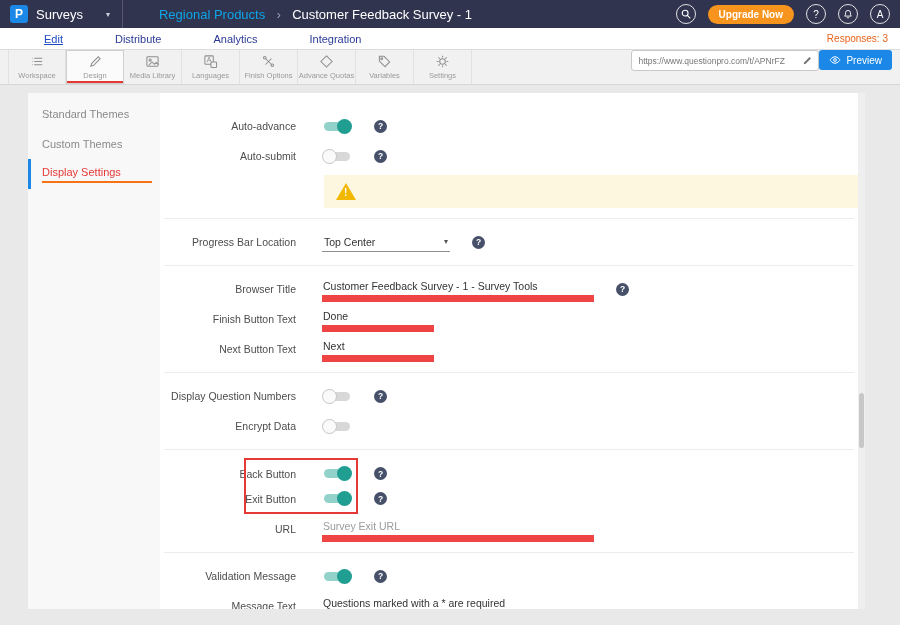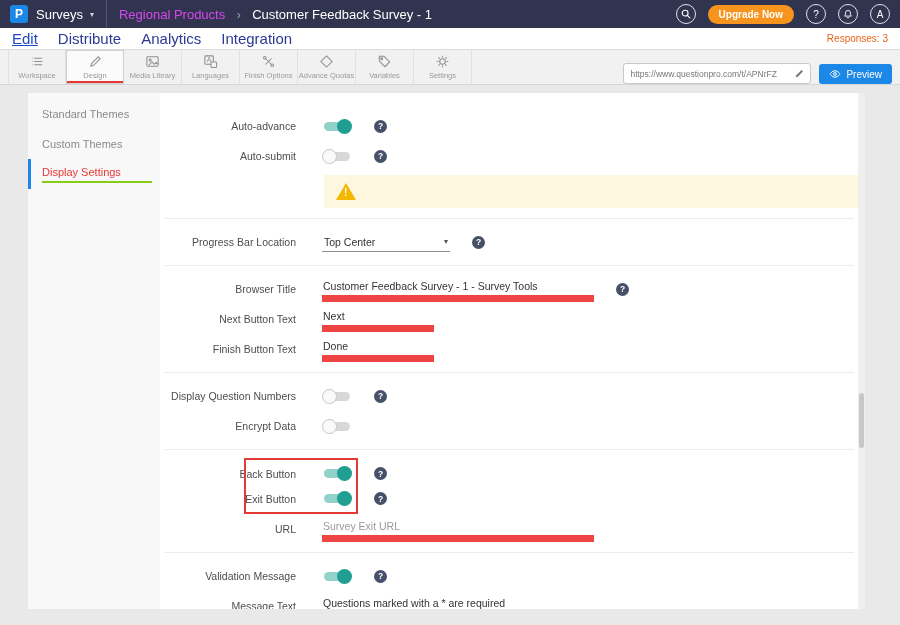--- a/index.html
+++ b/index.html
@@ -3,56 +3,56 @@
 <meta charset="utf-8">
 <style>
   * { box-sizing: border-box; margin: 0; padding: 0; }
   html,body { width:900px; height:625px; overflow:hidden; }
   body { font-family:"Liberation Sans","DejaVu Sans",sans-serif; background:#e9e9e9; }
 
   
   .topbar { height:28px; background:#30344e; display:flex; align-items:center; justify-content:space-between; padding:0 10px; }
   .tb-left { display:flex; align-items:center; height:100%; }
   .logo { width:18px; height:18px; background:#1b87e6; border-radius:3px; color:#fff; font-weight:bold; font-size:12px; display:flex; align-items:center; justify-content:center; cursor:pointer; }
-  .product { color:#fff; font-size:13px; margin-left:8px; display:flex; align-items:center; gap:7px; cursor:pointer; }
+  .product { color:#fff; font-size:13px; margin-left:8px; display:flex; align-items:center; gap:23px; cursor:pointer; }
   .product .caret { font-size:8px; color:#cdd2e2; }
   .tb-divider { width:1px; height:28px; background:rgba(255,255,255,.18); margin:0 12px; }
-  .bc-parent { color:#d946ef; font-size:13px; cursor:pointer; }
+  .bc-parent { color:#0ea5e9; font-size:13px; cursor:pointer;margin-left:24px; }
   .bc-sep { color:#9aa0b5; font-size:12px; margin:0 7px; }
   .bc-current { color:#fff; font-size:13px; }
   .tb-right { display:flex; align-items:center; gap:12px; }
   .circle-btn { width:20px; height:20px; border:1px solid rgba(255,255,255,.85); border-radius:50%; display:flex; align-items:center; justify-content:center; color:#fff; font-size:10px; cursor:pointer; }
   .upgrade-btn { background:#f7941e; color:#fff; font-size:10px; font-weight:bold; padding:4px 11px; border-radius:11px; border:none; cursor:pointer; }
 
   
   .menubar { height:21px; background:#fff; display:flex; align-items:center; padding:0 12px; gap:20px; }
-  .menu-item { font-size:15px; color:#2b3a96; cursor:pointer; }
+  .menu-item { font-size:11px; color:#2b3a96; cursor:pointer;margin-left:32px; }
   .menu-item.active { text-decoration:underline; color:#1f49c4; }
   .responses { margin-left:auto; font-size:10px; color:#e8641b; }
 
   
   .toolbar { height:36px; background:#f1f1f1; border-top:1px solid #dcdcdc; border-bottom:1px solid #d6d6d6; display:flex; align-items:stretch; justify-content:space-between; padding:0 8px; }
   .tool-items { display:flex; }
   .tool { width:58px; display:flex; flex-direction:column; align-items:center; justify-content:center; gap:2px; border-right:1px solid #e1e1e1; position:relative; cursor:pointer; }
   .tool:first-child { border-left:1px solid #e1e1e1; }
   .tool svg { stroke:#8f8f8f; fill:none; stroke-width:1.1; }
   .tool .tlabel { font-size:7.5px; color:#9a9a9a; }
   .tool.active { background:#fbfbfb; border:1px solid #cfcfcf; }
   .tool.active::after { content:''; position:absolute; left:0; right:0; bottom:0; height:2px; background:#e53935; }
-  .toolbar-right { display:flex; align-items:flex-end; gap:8px; }
+  .toolbar-right { display:flex; align-items:flex-start; }
   .url-box { width:188px; height:21px; background:#fff; border:1px solid #c9c9c9; border-radius:3px; display:flex; align-items:center; padding:0 6px; gap:5px; }
   .url-text { flex:1; font-size:8.5px; color:#777; white-space:nowrap; overflow:hidden; }
   .preview-btn { background:#1b87e6; color:#fff; font-size:10px; padding:4px 10px; border-radius:3px; display:flex; align-items:center; gap:5px; border:none; cursor:pointer; }
 
   
   .content { display:flex; height:540px; background:#e9e9e9; padding:8px 0 16px 28px; }
   .sidebar { width:132px; background:#f8f8f8; padding-top:6px; flex-shrink:0; }
   .side-item { height:30px; display:flex; align-items:center; padding-left:11px; font-size:11px; color:#8a8a8a; border-left:3px solid transparent; cursor:pointer; }
   .side-item.active { color:#e53935; border-left-color:#1b87e6; }
-  .side-item.active .slabel { flex:1; margin-right:8px; border-bottom:2px solid #84cc16; padding-bottom:3px; }
+  .side-item.active .slabel { flex:1; margin-right:8px; border-bottom:2px solid #f97316; padding-bottom:3px; }
   .main { flex:1; background:#fff; padding-top:18px; position:relative; overflow:hidden; }
   .gutter { width:42px; position:relative; }
   .scroll-track { position:absolute; left:0; top:0; width:7px; height:100%; background:#efefef; }
   .scroll-thumb { position:absolute; left:1px; top:300px; width:5px; height:55px; background:#c7c7c7; border-radius:3px; }
 
   
   .row { display:flex; align-items:center; min-height:30px;gap:12px; }
   .rlabel { width:150px; text-align:right; padding-right:14px; font-size:10.5px; color:#4d4d4d; flex-shrink:0; }
   .help { width:13px; height:13px; border-radius:50%; background:#465069; color:#fff; font-size:8.5px; font-weight:bold; display:flex; align-items:center; justify-content:center; margin-left:10px; cursor:pointer; flex-shrink:0; }
   .toggle { width:30px; height:15px; position:relative; cursor:pointer; flex-shrink:0; }
@@ -247,27 +247,27 @@
 
     <hr class="div">
 
     <div class="row">
       <span class="rlabel">Browser Title</span>
       <input class="uinput w-lg" value="Customer Feedback Survey - 1 - Survey Tools" style="">
       <span class="help">?</span>
     </div>
 
     <div class="row">
+      <span class="rlabel">Finish Button Text</span>
+      <input class="uinput w-sm" value="Done" style="">
+    </div>
+
+    <div class="row">
       <span class="rlabel">Next Button Text</span>
       <input class="uinput w-sm" value="Next" style="">
-    </div>
-
-    <div class="row">
-      <span class="rlabel">Finish Button Text</span>
-      <input class="uinput w-sm" value="Done" style="">
     </div>
 
     <hr class="div">
 
     <div class="row">
       <span class="rlabel">Display Question Numbers</span>
       <div class="toggle" data-state="off">
           <div class="track"></div>
           <div class="knob"></div>
         </div>

